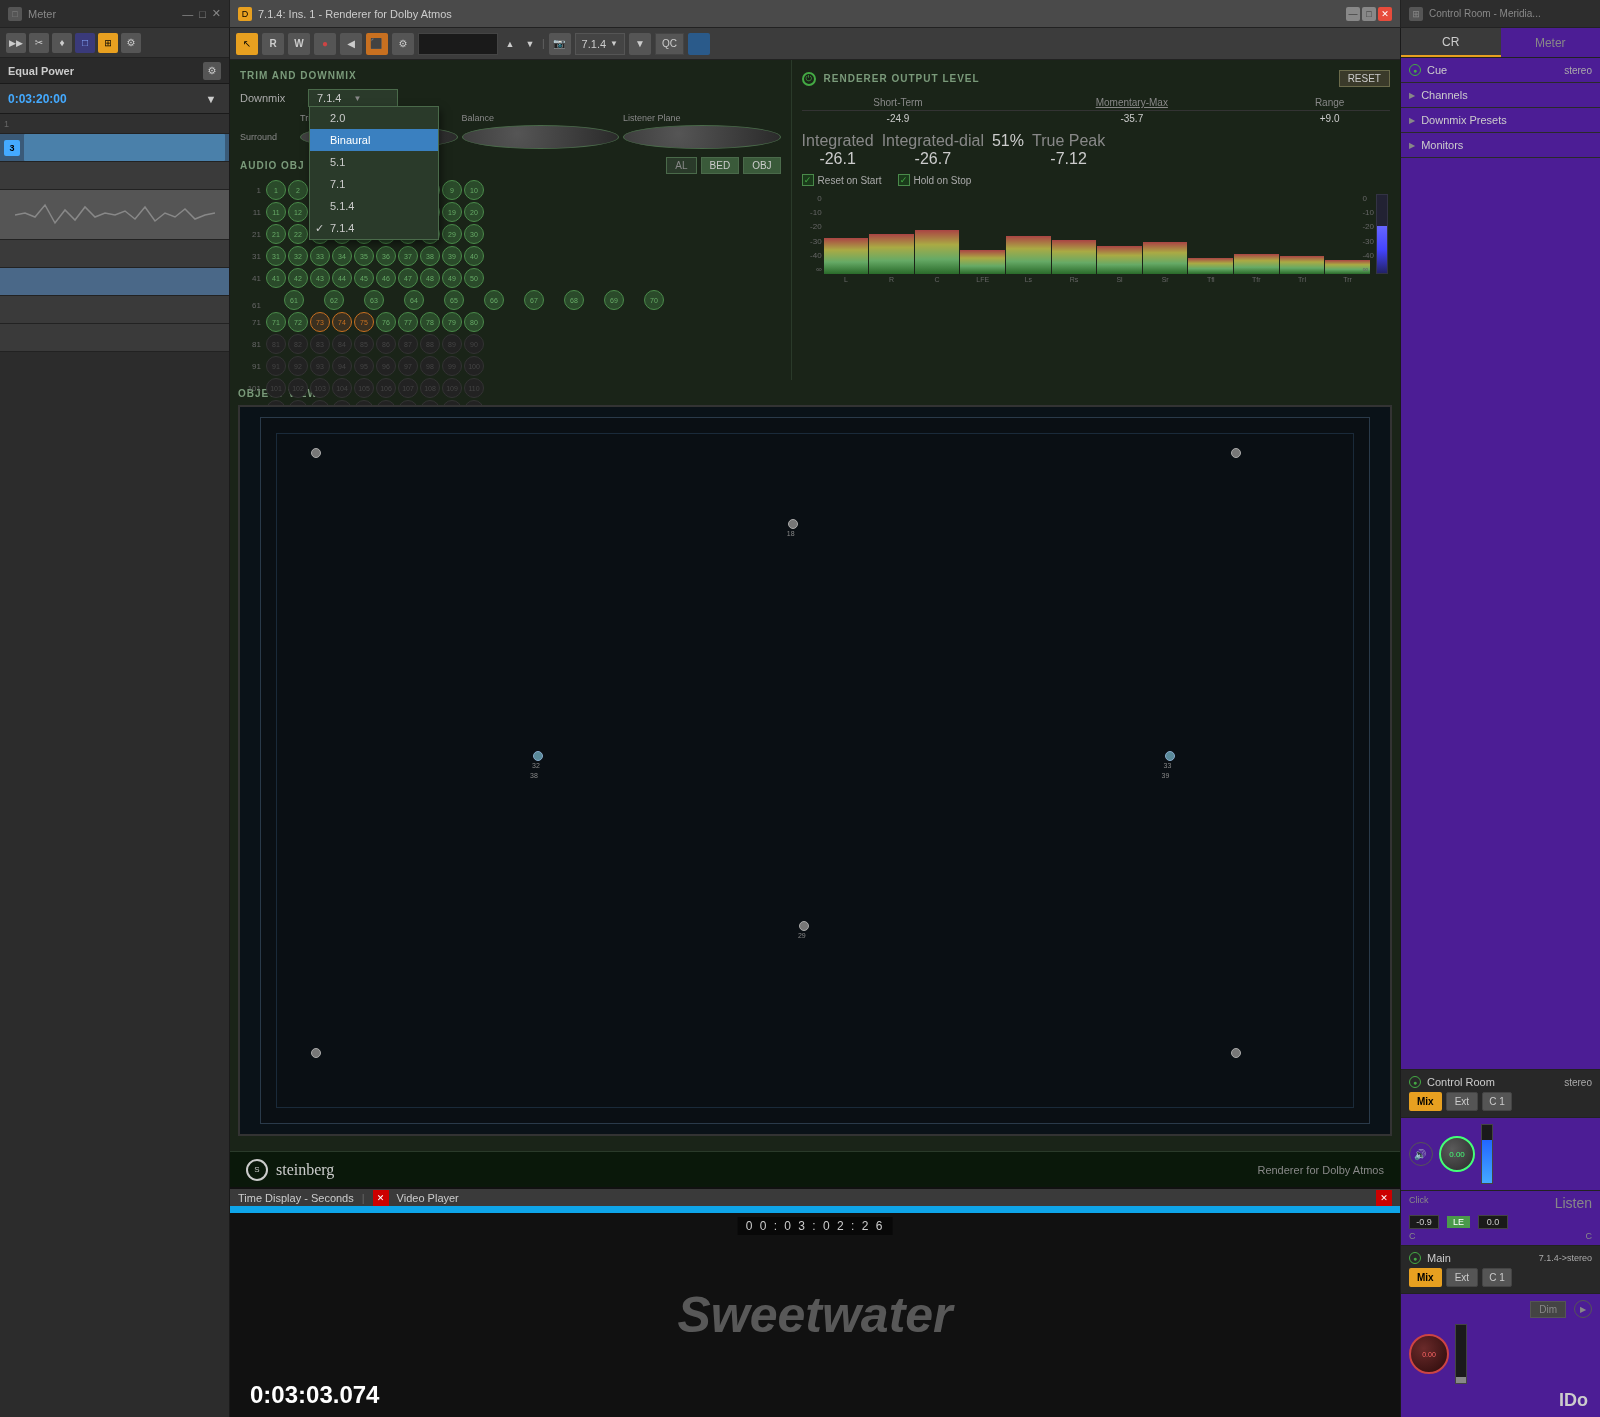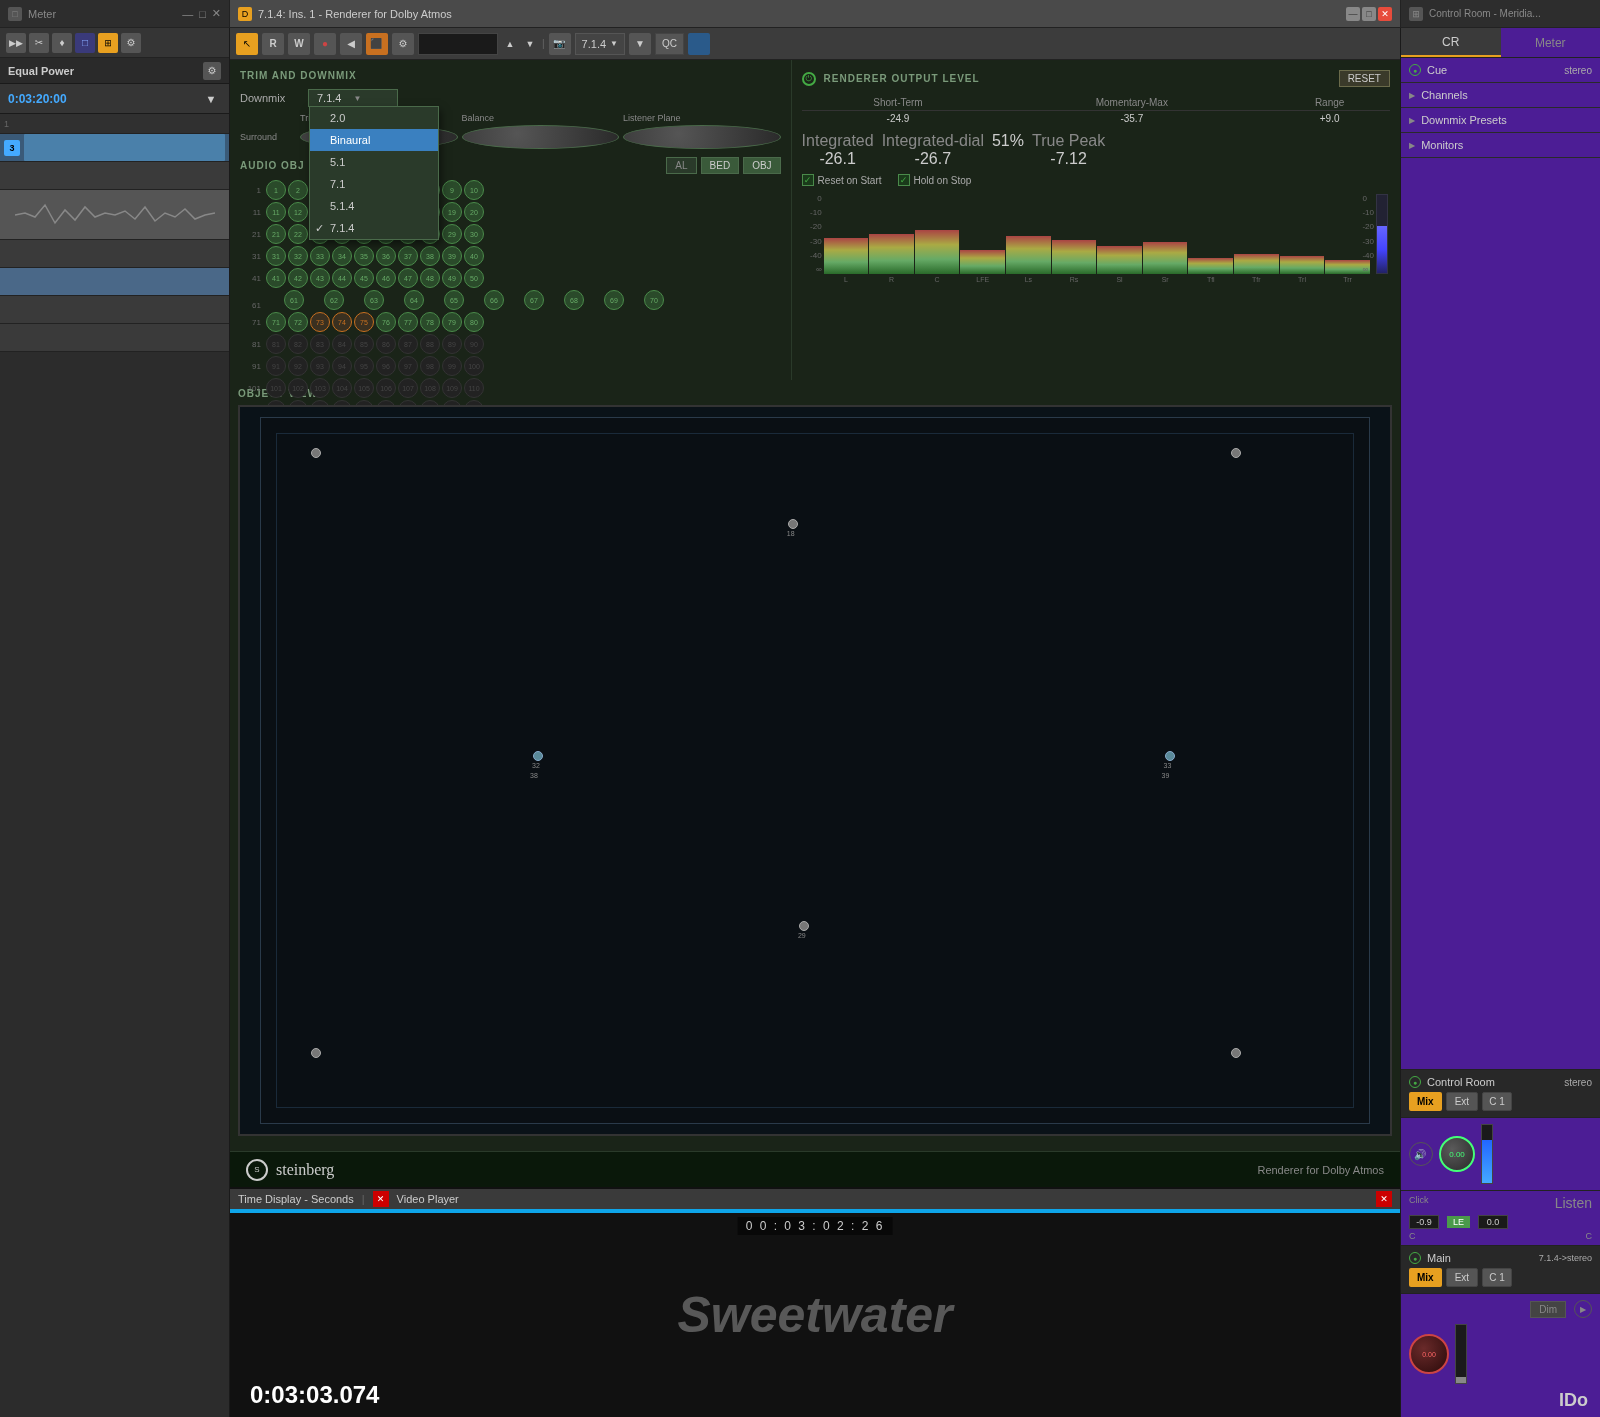--- a/index.html
+++ b/index.html
@@ -336,21 +336,21 @@
             <div style="display:flex;align-items:center;gap:8px;margin-bottom:8px;">
               <div style="width:14px;height:14px;border-radius:50%;border:2px solid #4a4;display:flex;align-items:center;justify-content:center;font-size:8px;color:#4a4;cursor:pointer;">⏻</div>
               <span style="color:#7a9a7a;font-size:10px;font-weight:bold;letter-spacing:1px;">RENDERER OUTPUT LEVEL</span>
               <div style="padding:2px 8px;background:#3a3a2a;border:1px solid #6a6a4a;color:#ccc;font-size:10px;cursor:pointer;margin-left:auto;">RESET</div>
             </div>
 
             <table style="width:100%;border-collapse:collapse;font-size:10px;margin-bottom:6px;">
               <thead>
                 <tr>
                   <th style="color:#888;font-weight:normal;text-align:center;padding:2px;border-bottom:1px solid #333;">Short-Term</th>
-                  <th style="color:#888;font-weight:normal;text-align:center;padding:2px;border-bottom:1px solid #333;">Momentary-Max</th>
+                  <th style="color:#888;font-weight:normal;text-align:center;padding:2px;border-bottom:1px solid #333;text-decoration:underline;">Momentary-Max</th>
                   <th style="color:#888;font-weight:normal;text-align:center;padding:2px;border-bottom:1px solid #333;">Range</th>
                 </tr>
               </thead>
               <tbody>
                 <tr>
                   <td style="text-align:center;padding:2px;color:#ccc;">-24.9</td>
                   <td style="text-align:center;padding:2px;color:#ccc;">-35.7</td>
                   <td style="text-align:center;padding:2px;color:#ccc;">+9.0</td>
                 </tr>
               </tbody>
@@ -475,21 +475,21 @@
           <div style="display:flex;align-items:center;gap:8px;">
             <div style="width:22px;height:22px;border-radius:50%;border:2px solid #ccc;display:flex;align-items:center;justify-content:center;font-size:8px;color:#ccc;">S</div>
             <span style="font-size:16px;color:#ccc;font-family:serif;">steinberg</span>
           </div>
           <span style="color:#888;font-size:11px;">Renderer for  Dolby Atmos</span>
         </div>
       </div>
     </div>
 
     <div style="height:230px; background:#2a2a2a; border-top:2px solid #111; display:flex; flex-direction:column; flex-shrink:0;">
-      <div style="height:24px; background:#3a3a3a; display:flex; align-items:center; padding:0 8px; gap:8px; border-bottom:4px solid #0ea5e9;">
+      <div style="height:24px; background:#3a3a3a; display:flex; align-items:center; padding:0 8px; gap:8px; border-bottom:7px solid #0ea5e9;">
         <span style="color:#ccc;font-size:11px;">Time Display - Seconds</span>
         <span style="color:#666;">|</span>
         <button style="background:#c00;color:white;border:none;width:16px;height:16px;cursor:pointer;font-size:9px;display:flex;align-items:center;justify-content:center;">✕</button>
         <span style="color:#ccc;font-size:11px;">Video Player</span>
         <div style="background:#c00;color:white;border:none;width:16px;height:16px;cursor:pointer;font-size:9px;display:flex;align-items:center;justify-content:center;margin-left:auto;">✕</div>
       </div>
       <div style="flex:1;background:#111;position:relative;overflow:hidden;display:flex;align-items:center;justify-content:center;">
         <div style="position:absolute;top:4px;left:50%;transform:translateX(-50%);color:#ccc;font-size:12px;letter-spacing:2px;background:rgba(0,0,0,0.5);padding:2px 8px;">0 0 : 0 3 : 0 2 : 2 6</div>
         <span style="color:#888;font-size:50px;font-weight:bold;font-style:italic;opacity:0.6;">Sweetwater</span>
         <div style="position:absolute;bottom:8px;left:20px;color:#fff;font-size:24px;font-weight:bold;">0:03:03.074</div>

